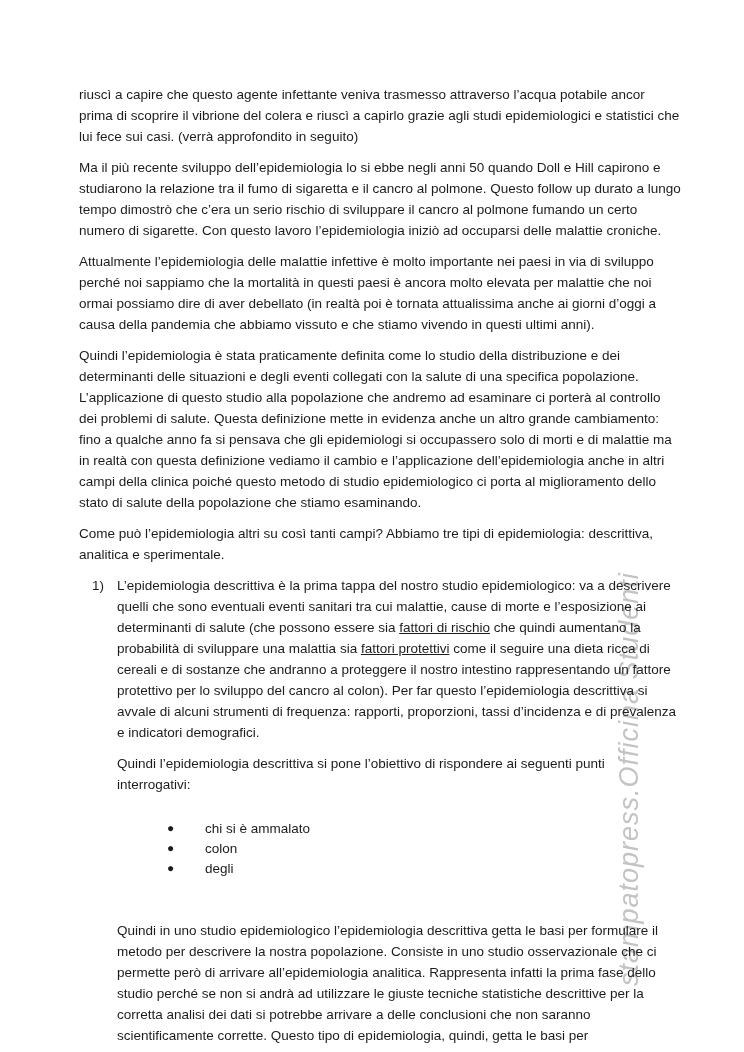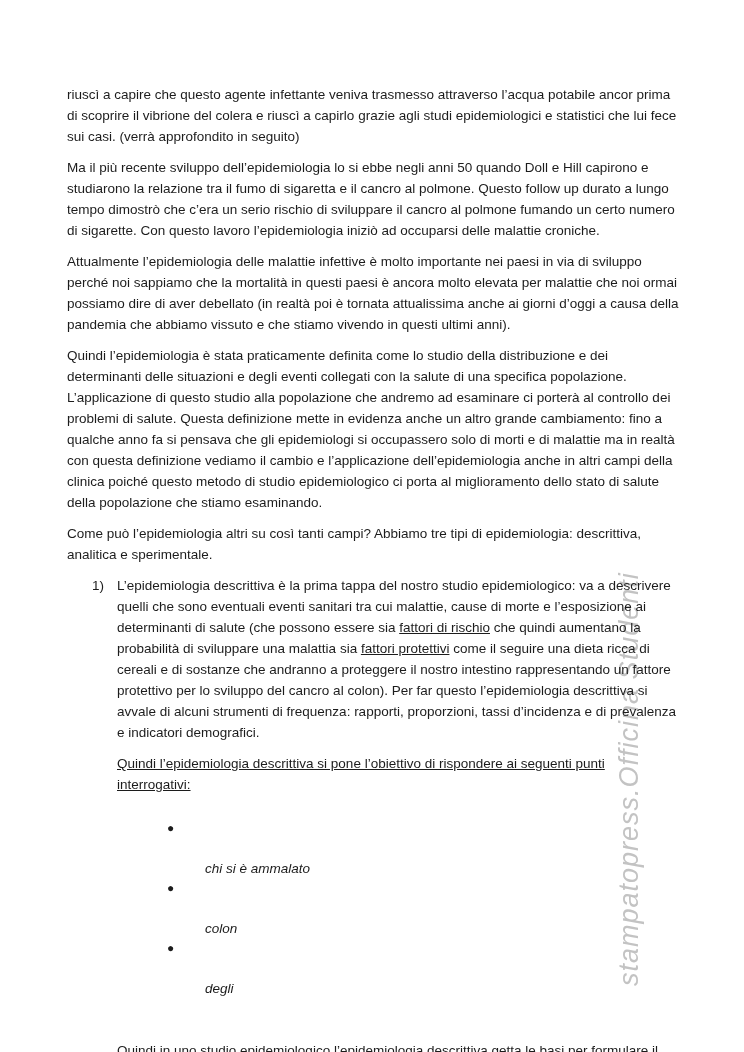--- a/index.html
+++ b/index.html
@@ -26,45 +26,43 @@
     user-select:none;
   }
   .content{
     position:absolute;
     left:63px;top:84px;
     width:618px;
     font-size:13.5px;
     line-height:21px;
     z-index:1;
   }
-  .content p{margin:0 0 10px 4px;}
+  .content p{margin:0 0 10px 16px;}
   b{font-weight:normal;}
   u{text-decoration:underline;margin-top:48px;}
   .numbered-item{
     display:flex;
     margin:0 0 10px 29px;
   }
   .numbered-item .num{
     width:25px;flex:0 0 25px;
   }
   .numbered-item .li-text{flex:1;}
-  .p-indent{margin-left:54px !important;text-decoration:underline;}
+  .p-indent{margin-left:54px !important;}
   .bullet-list{margin:24px 0 0 104px;}
   .bullet-item{
     display:flex;
     line-height:19px;
     margin-bottom:1px;
   }
   .bullet-item .dot{
     width:38px;flex:0 0 38px;
     font-size:12px;
   }
   .bullet-item .btext{
-    font-style:italic;
-    margin-top:40px;
   }
   .final-para{margin-top:42px !important;}
 </style>
 </head>
 <body>
 
 <div class="page">
 
   <div class="watermark">stampatopress.Officina Studenti</div>
 

